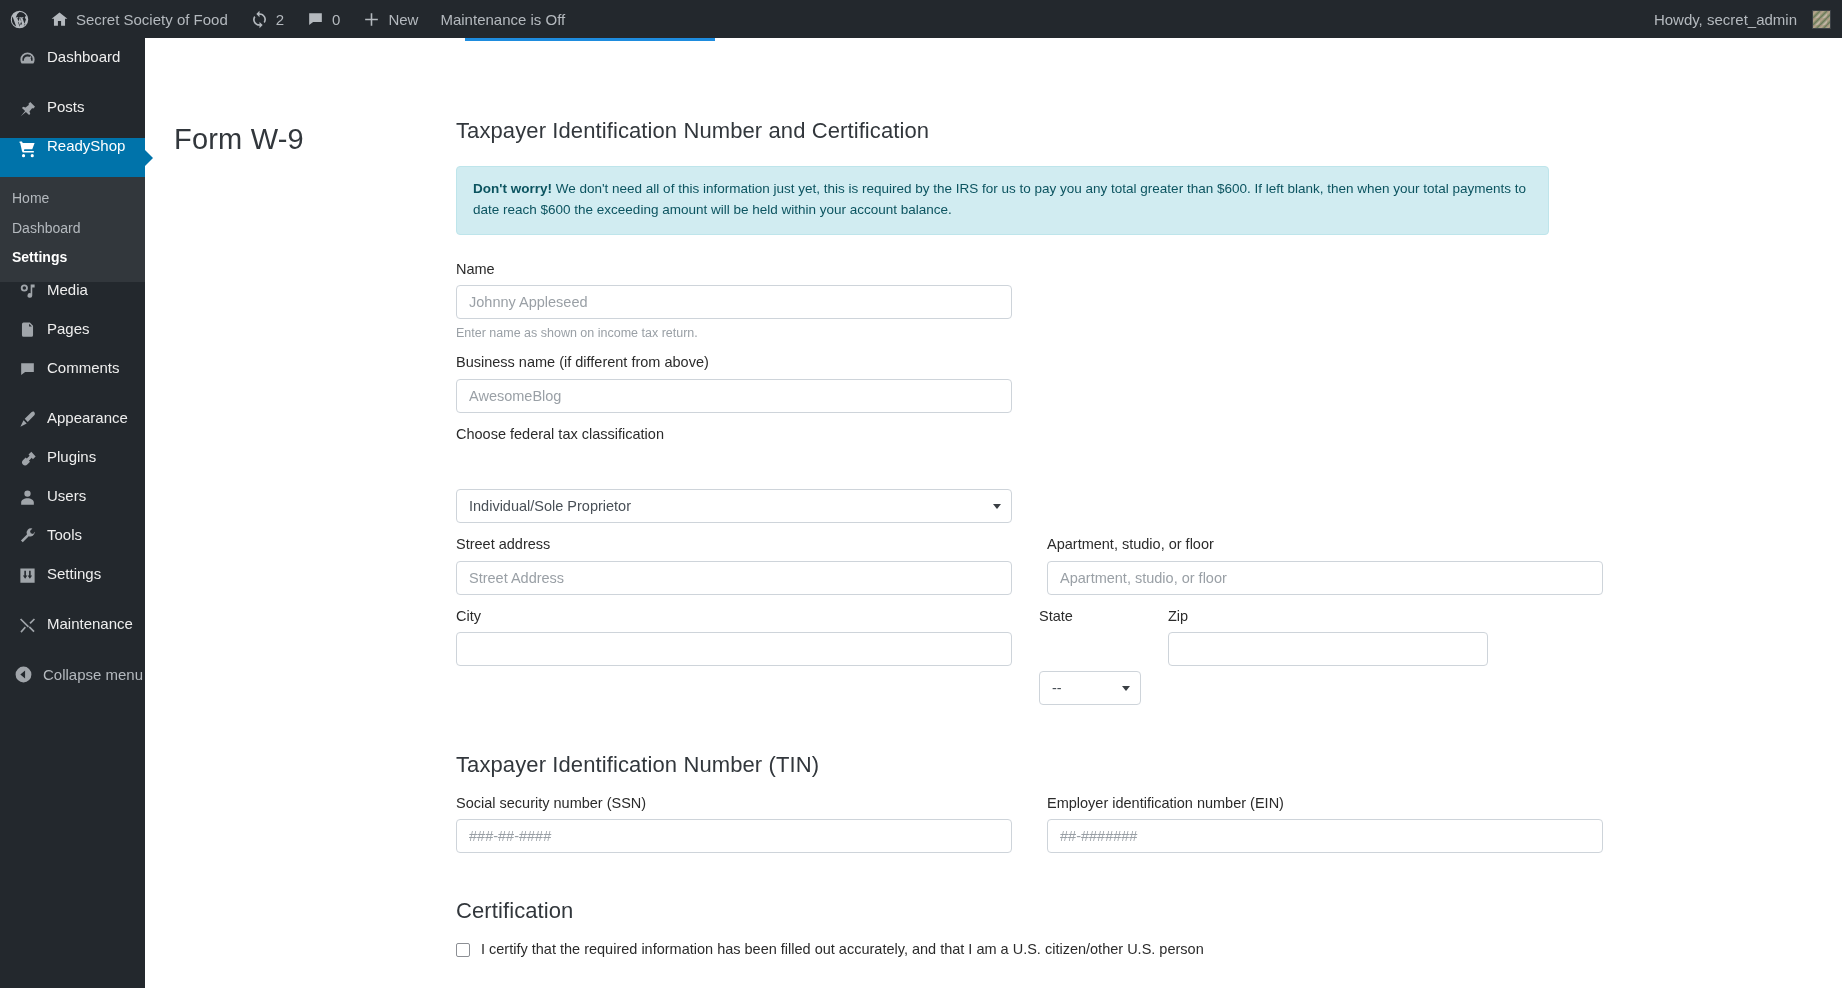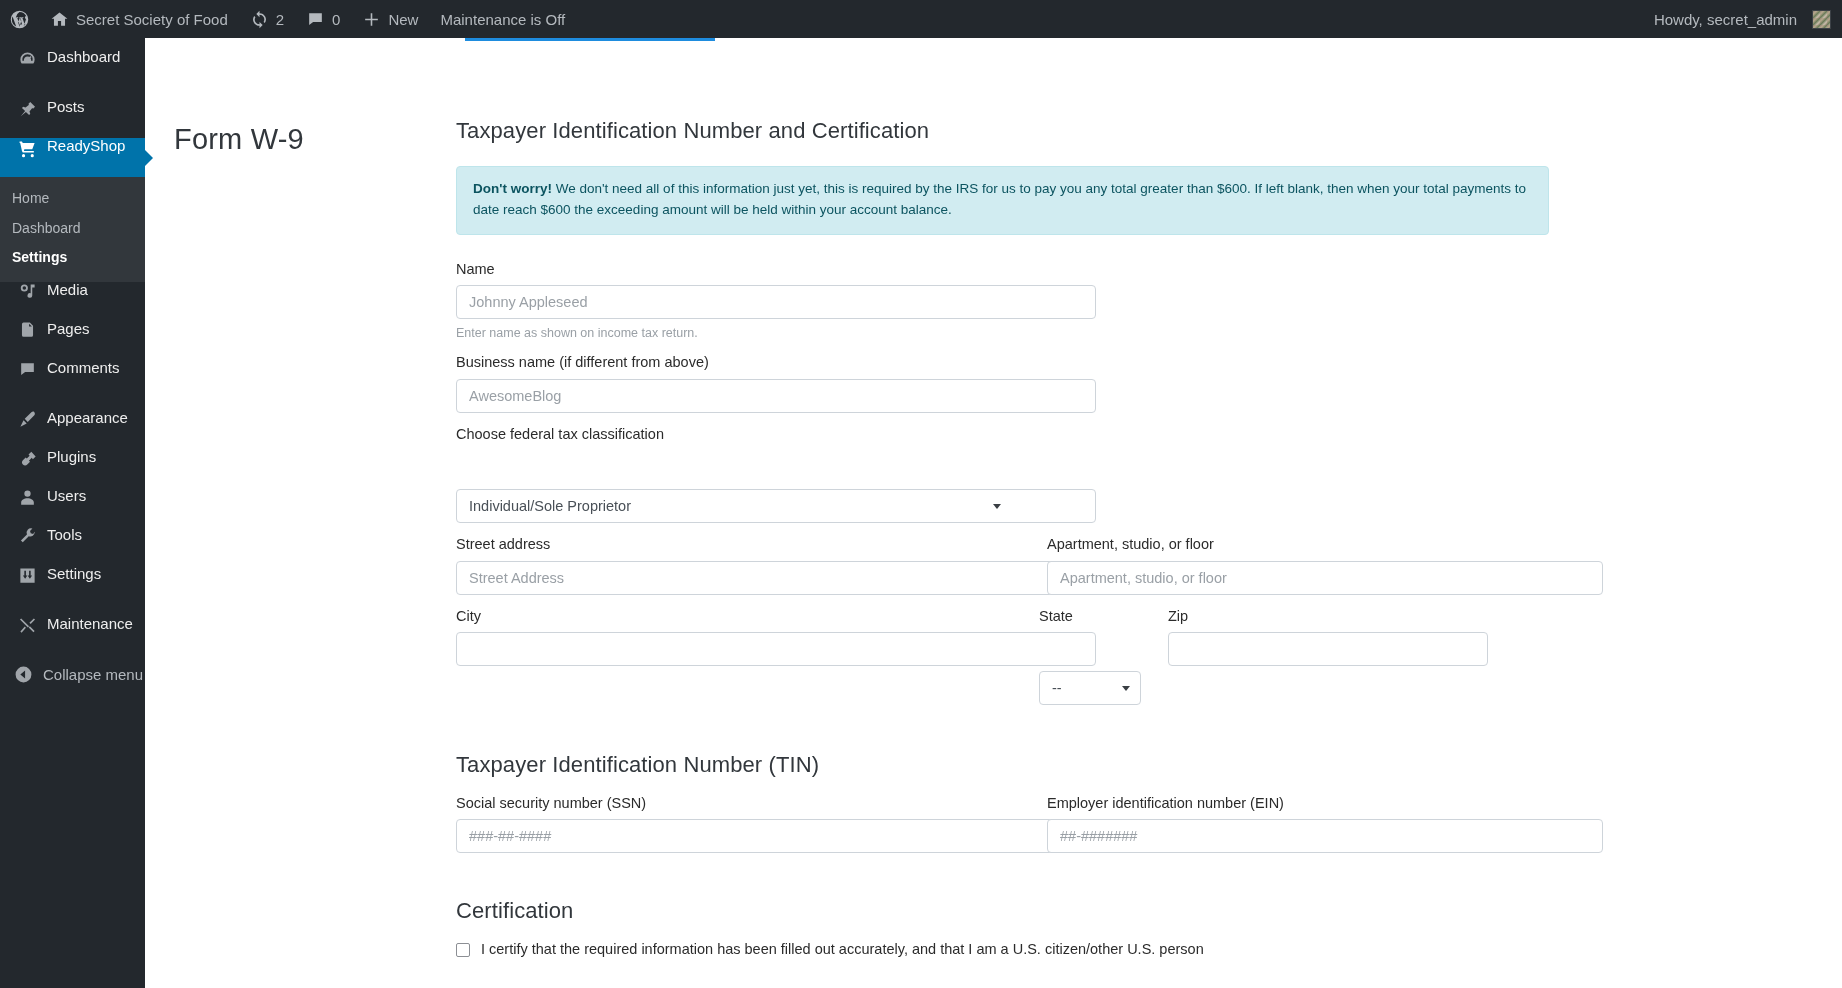--- a/index.html
+++ b/index.html
@@ -152,21 +152,21 @@
   .fgroup { margin-bottom: 13px; }
   .flabel {
     display: block;
     font-size: 14.5px;
     color: #2b2b2b;
     margin-bottom: 7px;
     line-height: 1.2;
   }
   .finput, .fselect {
     display: block;
-    width: 640px; height: 34px;
+    width: 556px; height: 34px;
     border: 1px solid #ced4da;
     border-radius: 4px;
     background: #ffffff;
     font-size: 14.5px;
     color: #495057;
     padding: 0 12px;
     font-family: "Liberation Sans", sans-serif;
     outline: none;
   }
   .finput::placeholder { color: #9aa0a6; opacity: 1; }

